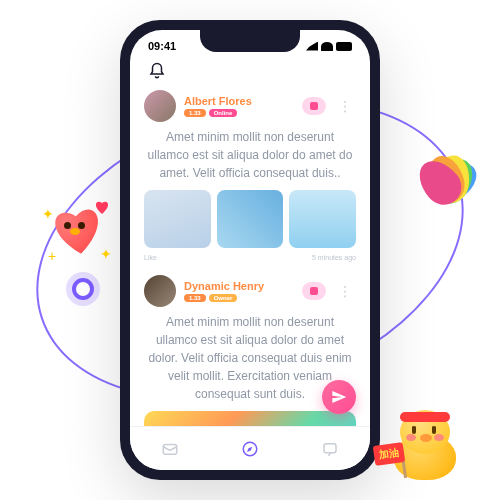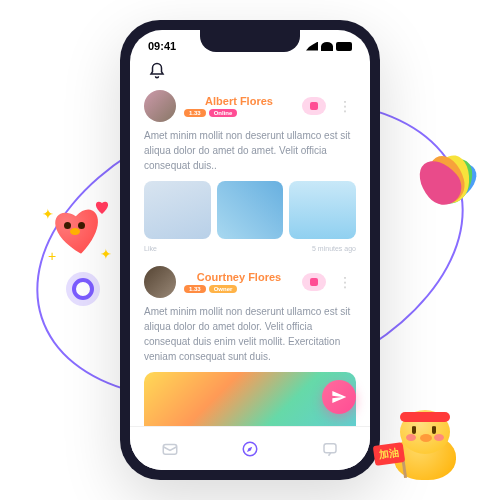--- a/index.html
+++ b/index.html
@@ -52,30 +52,30 @@
     padding: 6px 18px 10px;
   }
   .header h1 { font-size: 20px; font-weight: 700; color: #1a1a2e; }
   .bell { width: 18px; height: 18px; position: relative; }
   .bell svg { width: 100%; height: 100%; }
   .feed { padding: 0 14px; height: calc(100% - 90px); overflow: hidden; }
   .post { margin-bottom: 14px; }
   .post-head { display: flex; align-items: center; gap: 8px; margin-bottom: 6px; }
   .avatar { width: 32px; height: 32px; border-radius: 50%; background: linear-gradient(135deg,#c9a,#876); flex-shrink:0;}
   .avatar.b { background: linear-gradient(135deg,#543,#987); }
-  .post-meta { flex: 1; text-align: center; }
+  .post-meta { flex: 1; }
   .post-name { font-size: 11px; font-weight: 600; color: #ff8c42; }
   .badges { display: flex; gap: 3px; margin-top: 2px; }
   .badge { font-size: 6px; padding: 1px 5px; border-radius: 6px; background: #ff4d94; color:#fff; font-weight:600;}
   .badge.lvl { background: #ff8c42; }
   .badge.o { background: #ffb347; }
   .pink-btn { width: 24px; height: 18px; background: #ffd6eb; border-radius: 9px; display:flex;align-items:center;justify-content:center;}
   .pink-btn span{width:8px;height:8px;background:#ff4d94;border-radius:2px;}
   .more { color: #ccc; font-size: 14px; padding: 0 4px; }
-  .post-text { font-size: 10px; color: #9098a6; line-height: 1.5; margin-bottom: 8px; }
+  .post-text { font-size: 12px; color: #9098a6; line-height: 1.5; margin-bottom: 8px; text-align: center; }
   .gallery { display: flex; gap: 6px; margin-bottom: 6px; }
   .thumb { flex: 1; height: 58px; border-radius: 8px; background: linear-gradient(160deg,#d8e4f0,#b8d0e8); }
   .thumb.b { background: linear-gradient(45deg,#a8d8f0,#68b0e0); }
   .thumb.c { background: linear-gradient(180deg,#c8e8f8,#90d0f0); }
   .post-foot { display: flex; justify-content: space-between; font-size: 7px; color: #c0c6d0; }
   .big-img { width: 100%; height: 110px; border-radius: 10px;
     background: linear-gradient(135deg, #ffd956 0%, #ff9a56 30%, #66d9a8 55%, #5ec9e8 100%);
     position: relative; overflow:hidden;}
   .bottom-nav {
     position: absolute; bottom: 0; left: 0; right: 0; height: 44px;
@@ -190,21 +190,21 @@
         <div class="post-foot">
           <span>Like</span>
           <span>5 minutes ago</span>
         </div>
       </div>
 
       <div class="post">
         <div class="post-head">
           <div class="avatar b"></div>
           <div class="post-meta">
-            <div class="post-name">Courtney Flores</div>
+            <div class="post-name">Dynamic Henry</div>
             <div class="badges">
               <span class="badge lvl">1.33</span>
               <span class="badge o">Owner</span>
             </div>
           </div>
           <div class="pink-btn">
               <span></span>
             </div>
           <div class="more">⋮</div>
         </div>

